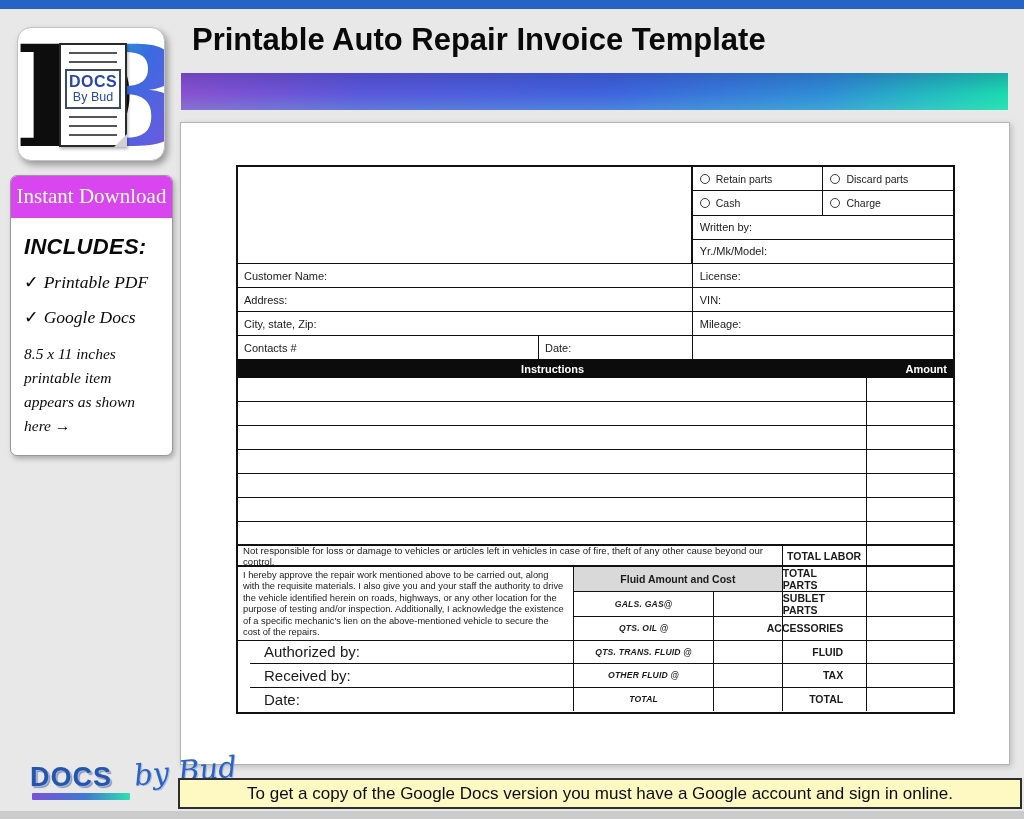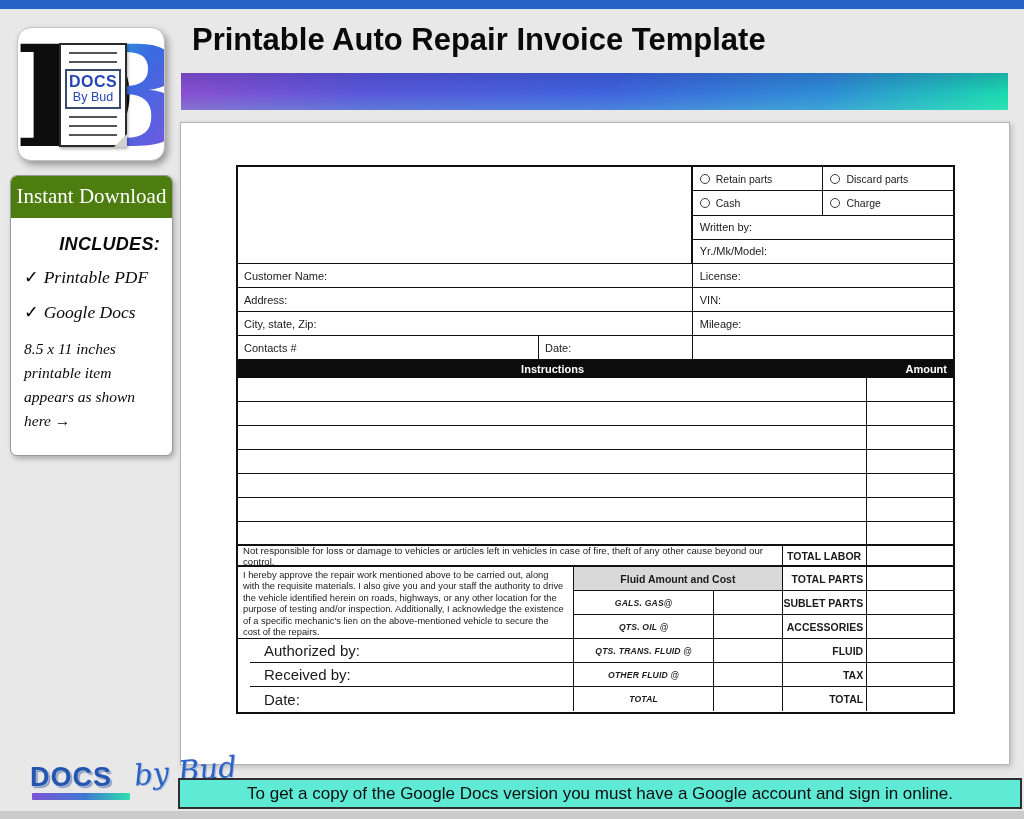--- a/index.html
+++ b/index.html
@@ -24,24 +24,24 @@
   
   .page-title { position:absolute; left:192px; top:22px; font-size:31px; font-weight:bold; color:#0a0a0a; }
   .gradient-bar { position:absolute; left:181px; top:73px; width:827px; height:37px;
       background:
         linear-gradient(to bottom, rgba(25,25,120,0.22), rgba(255,255,255,0) 55%, rgba(120,255,210,0.20)),
         linear-gradient(100deg, #8a50d0 0%, #5a58da 22%, #3f64dd 52%, #2f8ed6 78%, #19dcae 100%); }
 
   
   .sidebar { position:absolute; left:10px; top:175px; width:163px; height:281px; background:#fff;
              border:1px solid #999; border-radius:7px; box-shadow:2px 3px 5px rgba(0,0,0,0.25); }
-  .sidebar-header { background:#4d7c0f; color:#fff; font-family:"Liberation Serif", serif; font-size:21px;
+  .sidebar-header { background:#d946ef; color:#fff; font-family:"Liberation Serif", serif; font-size:21px;
                     text-align:center; padding:7px 0 9px 0; line-height:26px; border-radius:6px 6px 0 0; }
   .sidebar-body { padding:12px 12px 0 13px; }
-  .includes { font-style:italic; font-weight:bold; font-size:18px; letter-spacing:0.3px; margin:4px 0 12px 0; color:#0a0a0a;text-align:right; }
+  .includes { font-style:italic; font-weight:bold; font-size:22px; letter-spacing:0.3px; margin:4px 0 12px 0; color:#0a0a0a; }
   .check-item { font-family:"Liberation Serif", serif; font-style:italic; font-size:17.5px; margin:0 0 14px 0; color:#0a0a0a; }
   .check-item .chk { font-style:normal; margin-right:5px; }
   .size-note { font-family:"Liberation Serif", serif; font-style:italic; font-size:15.5px; line-height:24px; color:#0a0a0a; }
 
   
   .invoice-page { position:absolute; left:180px; top:122px; width:830px; height:643px; background:#fff;
                   border:1px solid #b3b3b3; box-shadow:2px 2px 6px rgba(0,0,0,0.18); }
   .inv-table { position:absolute; left:55px; top:42px; width:719px; height:549px; border:2px solid #111;
                color:#1a1a1a; font-size:11px; }
 
@@ -81,36 +81,36 @@
   .bg-cell { border-right:1px solid #111; border-bottom:1px solid #111; }
   .bg-cell.last-col { border-right:none; }
   .bg-cell.last-row { border-bottom:none; }
   .bg-para { grid-column:1; grid-row:1/4; padding:3px 6px 0 5px; font-size:9.3px; line-height:11.4px; }
   .bg-fluidhdr { grid-column:2/4; grid-row:1; background:#d9d9d9; font-weight:bold; font-size:10.5px;
                  display:flex; align-items:center; justify-content:center; }
   .bg-flabel { grid-column:2; font-weight:bold; font-size:8.6px; display:flex; align-items:center; justify-content:center;
                letter-spacing:0.2px;font-style:italic; }
   .bg-fval { grid-column:3; }
   .bg-tlabel { grid-column:4; font-weight:bold; font-size:10.5px; display:flex; align-items:center;
-               justify-content:flex-end; padding-right:3px; }
+               justify-content:flex-end; padding-right:23px; }
   .bg-amt { grid-column:5; }
   .bg-sign { grid-column:1; display:flex; align-items:center; padding-left:14px; font-size:15px;margin-left:12px; }
   .r1{grid-row:1} .r2{grid-row:2} .r3{grid-row:3} .r4{grid-row:4} .r5{grid-row:5} .r6{grid-row:6}
 
   
   .footer-brand { position:absolute; left:30px; top:760px; width:150px; height:50px; }
   .fb-docs { position:absolute; left:0; top:2px; font-size:27px; font-weight:bold; color:#2456ae; letter-spacing:1px;
              text-shadow:1px 1px 0 #9fb6dd, 2px 2px 1px rgba(20,40,110,0.45); }
   .fb-underline { position:absolute; left:2px; top:33px; width:98px; height:7px; border-radius:1px;
                   background:linear-gradient(to right, #7b52d8, #3f7ad0 55%, #2ee0b0); }
   .fb-script { position:absolute; left:104px; top:-6px; font-family:"DejaVu Serif", serif; font-style:italic;
                font-size:29px; color:#2a62c4; transform:rotate(-5deg); white-space:nowrap;
                text-shadow:1px 1px 0 rgba(160,180,220,0.8); }
 
-  .footer-note-box { position:absolute; left:178px; top:778px; width:844px; height:31px; background:#5eead4;
+  .footer-note-box { position:absolute; left:178px; top:778px; width:844px; height:31px; background:#fef9c3;
                      border:2px solid #2e2e2e; display:flex; align-items:center; justify-content:center;
                      font-size:17px; color:#0d0d0d; }
 </style>
 </head>
 <body>
 
 <div id="canvas">
 
   <div class="top-bar"></div>
 

